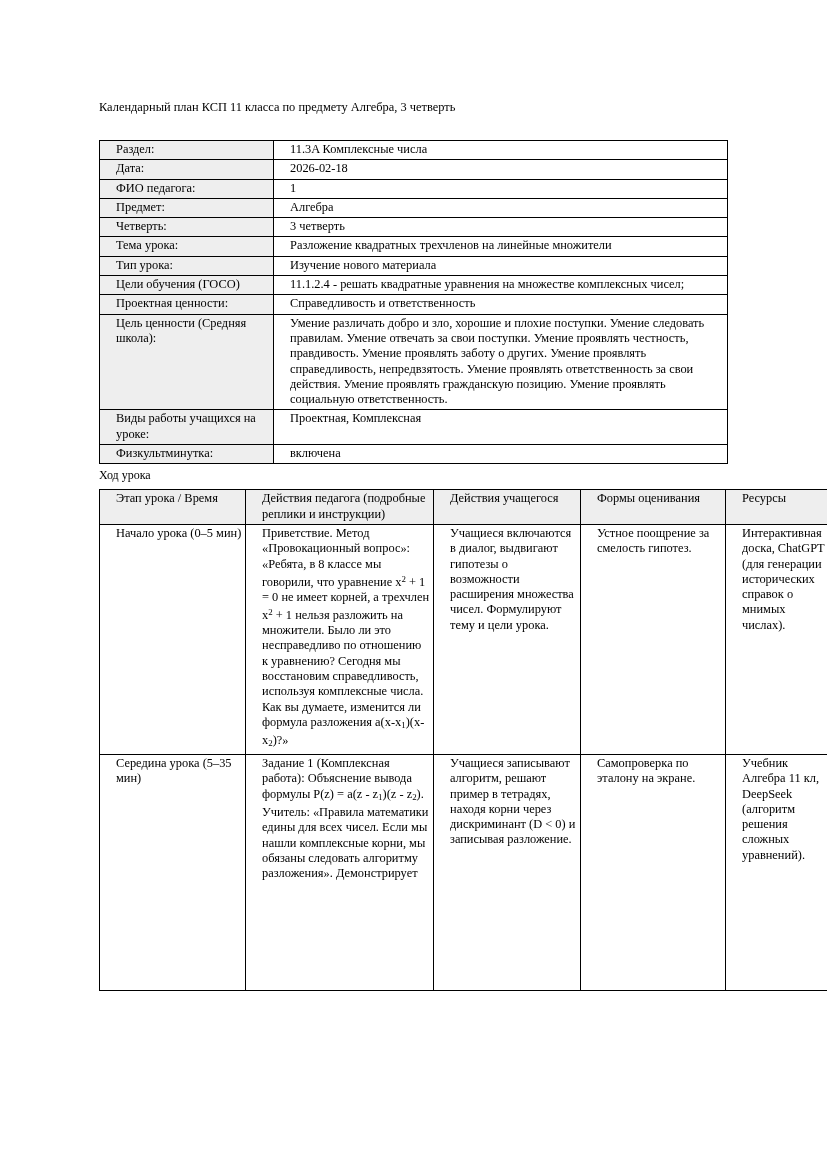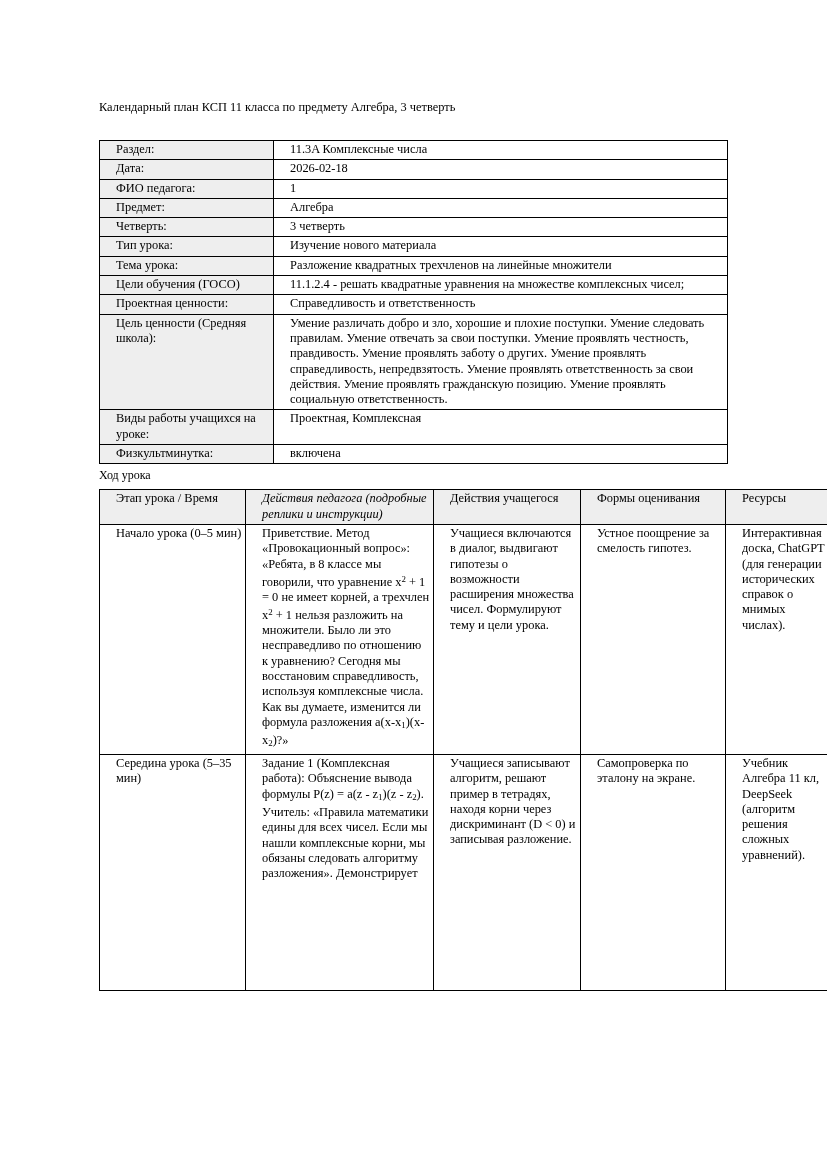--- a/index.html
+++ b/index.html
@@ -62,21 +62,21 @@
     margin: 3px 0 6px 0;
   }
   table.flow th {
     background: #eeeeee;
     vertical-align: top;
   }
   table.flow td {
     background: #ffffff;
   }
   .col-stage  { width: 126px; }
-  .col-teach  { width: 168px; font-style: italic; }
+  .col-teach  { width: 168px; }
   .col-stud   { width: 127px; }
   .col-assess { width: 125px; }
   .col-res    { width: 83px; }
   .clip-row td {
     height: 232px;
     overflow: hidden;
   }
   .cell-inner {
     display: block;
     overflow: hidden;
@@ -117,26 +117,26 @@
         </tr>
         <tr>
           <td class="label">Предмет:</td>
           <td class="value">Алгебра</td>
         </tr>
         <tr>
           <td class="label">Четверть:</td>
           <td class="value">3 четверть</td>
         </tr>
         <tr>
+          <td class="label">Тема урока:</td>
+          <td class="value">Разложение квадратных трехчленов на линейные множители</td>
+        </tr>
+        <tr>
           <td class="label">Тип урока:</td>
           <td class="value">Изучение нового материала</td>
-        </tr>
-        <tr>
-          <td class="label">Тема урока:</td>
-          <td class="value">Разложение квадратных трехчленов на линейные множители</td>
         </tr>
         <tr>
           <td class="label">Цели обучения (ГОСО)</td>
           <td class="value">11.1.2.4 - решать квадратные уравнения на множестве комплексных чисел;</td>
         </tr>
         <tr>
           <td class="label">Проектная ценности:</td>
           <td class="value">Справедливость и ответственность</td>
         </tr>
         <tr>

